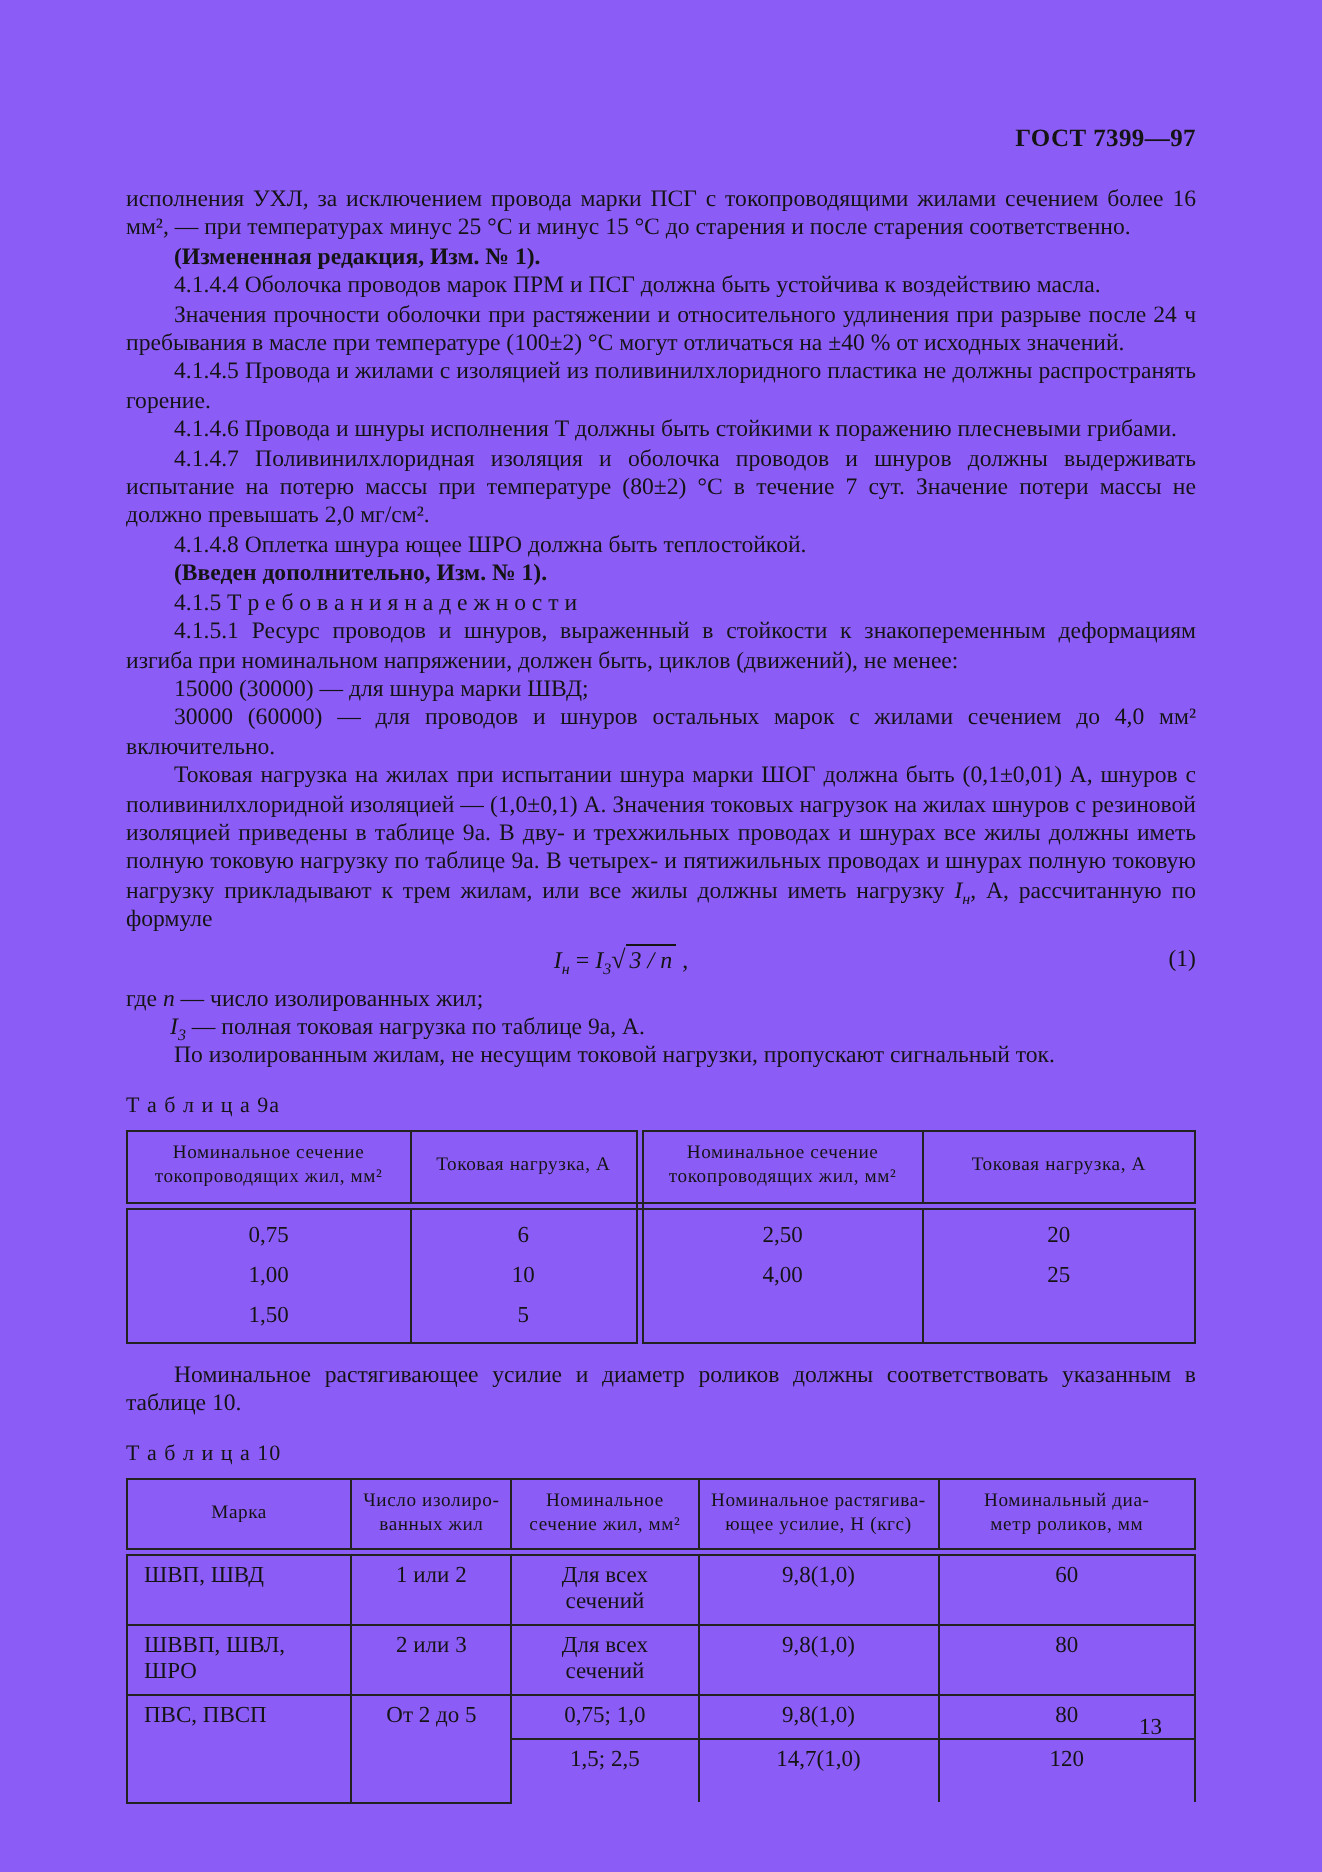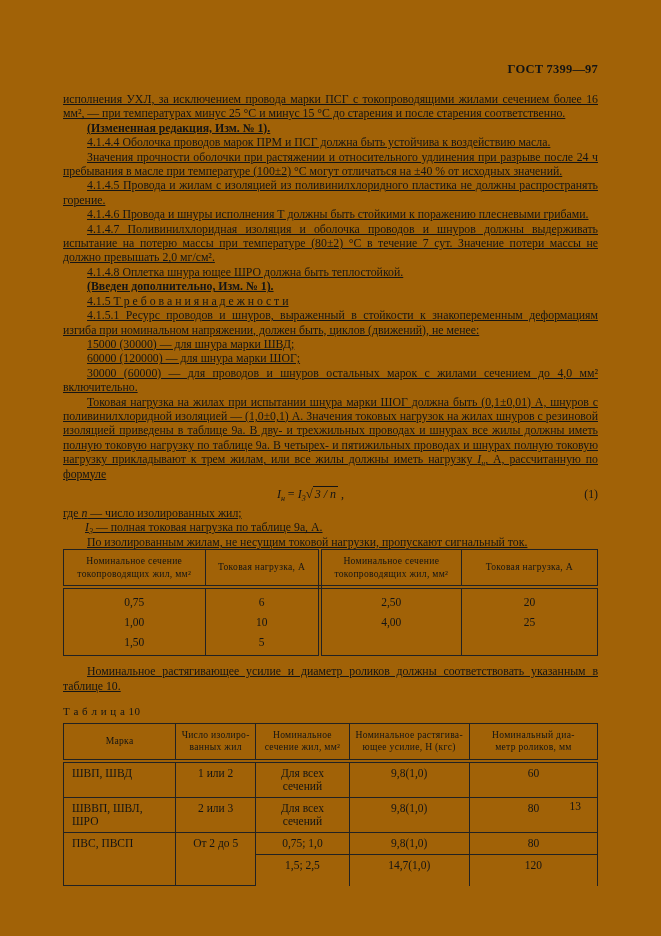--- a/index.html
+++ b/index.html
@@ -1,41 +1,41 @@
 <!DOCTYPE html>
 <html><head>
 <meta charset="utf-8">
 <style>
   html,body{margin:0;padding:0;background:#e8e8e8;}
   .page{
     position:relative;
     width:661px;height:936px;
-    background:#a16207;
+    background:#8b5cf6;
     font-family:"Liberation Serif","DejaVu Serif",serif;
     color:#141414;
     overflow:hidden;
     margin:0 auto;
   }
   .content{
     position:absolute;left:63px;top:62px;width:535px;
   }
   .doc-header{
     text-align:right;font-weight:bold;font-size:12.5px;
     margin-bottom:15px;letter-spacing:0.2px;
   }
   p.body{
     margin:0;font-size:11.8px;line-height:14.4px;
-    text-align:justify;text-indent:24px;text-decoration:underline;
+    text-align:justify;text-indent:24px;
   }
   p.body.noindent{text-indent:0;}
   p.body.bold{font-weight:bold;}
   .var{font-style:italic;}
   sub{font-size:8px;vertical-align:-3px;line-height:0;font-style:italic;}
   .formula-row{
-    display:flex;align-items:flex-end;
+    display:flex;align-items:flex-start;
     margin:5px 0 4px 0;font-size:12px;
   }
   .formula{flex:1;text-align:center;}
   .rad-sign{font-style:normal;font-size:13px;}
   .rad-body{border-top:1px solid #141414;font-style:italic;padding:0 2px;}
   .eq-num{width:40px;text-align:right;font-size:11.8px;}
   .where2{margin-left:22px !important;}
   .table-label{
     font-size:11px;letter-spacing:0.5px;
     margin:12px 0 6px 0;
@@ -65,63 +65,63 @@
   .t10 tbody td{padding:4px 4px;line-height:13px;}
   .t10 td.mark{text-align:left;padding-left:8px;}
   .t10 col.c1{width:21%;}
   .t10 col.c2{width:15%;}
   .t10 col.c3{width:17.5%;}
   .t10 col.c4{width:22.5%;}
   .t10 col.c5{width:24%;}
   .t10 tr.cut td{border-bottom:none;}
   .t10 tr.fill td{border-top:none;border-bottom:none;height:10px;padding:0;}
   .page-number{
-    position:absolute;top:800px;right:80px;
+    position:absolute;top:858px;right:80px;
     font-size:11.5px;
   }
   .sp8{height:8px;}
 </style>
 </head>
 <body>
 
 <div class="page">
   <div class="content">
 
     <div class="doc-header">
       <span>ГОСТ 7399—97</span>
     </div>
 
     <p class="body noindent">исполнения УХЛ, за исключением провода марки ПСГ с токопроводящими жилами сечением более 16 мм², — при температурах минус 25 °С и минус 15 °С до старения и после старения соответственно.</p>
     <p class="body bold">(Измененная редакция, Изм. № 1).</p>
     <p class="body">4.1.4.4 Оболочка проводов марок ПРМ и ПСГ должна быть устойчива к воздействию масла.</p>
     <p class="body">Значения прочности оболочки при растяжении и относительного удлинения при разрыве после 24 ч пребывания в масле при температуре (100±2) °С могут отличаться на ±40 % от исходных значений.</p>
-    <p class="body">4.1.4.5 Провода и жилам с изоляцией из поливинилхлоридного пластика не должны распространять горение.</p>
+    <p class="body">4.1.4.5 Провода и жилами с изоляцией из поливинилхлоридного пластика не должны распространять горение.</p>
     <p class="body">4.1.4.6 Провода и шнуры исполнения Т должны быть стойкими к поражению плесневыми грибами.</p>
     <p class="body">4.1.4.7 Поливинилхлоридная изоляция и оболочка проводов и шнуров должны выдерживать испытание на потерю массы при температуре (80±2) °С в течение 7 сут. Значение потери массы не должно превышать 2,0 мг/см².</p>
     <p class="body">4.1.4.8 Оплетка шнура ющее ШРО должна быть теплостойкой.</p>
     <p class="body bold">(Введен дополнительно, Изм. № 1).</p>
     <p class="body">4.1.5 Т р е б о в а н и я   н а д е ж н о с т и</p>
     <p class="body">4.1.5.1 Ресурс проводов и шнуров, выраженный в стойкости к знакопеременным деформациям изгиба при номинальном напряжении, должен быть, циклов (движений), не менее:</p>
     <p class="body">15000 (30000) — для шнура марки ШВД;</p>
-    <p class="body">60000 (120000) — для шнура марки ШОГ;</p>
     <p class="body">30000 (60000) — для проводов и шнуров остальных марок с жилами сечением до 4,0 мм² включительно.</p>
 
     <p class="body"><span>Токовая нагрузка на жилах при испытании шнура марки ШОГ должна быть (0,1±0,01) А, шнуров с поливинилхлоридной изоляцией — (1,0±0,1) А. Значения токовых нагрузок на жилах шнуров с резиновой изоляцией приведены в таблице 9а. В дву- и трехжильных проводах и шнурах все жилы должны иметь полную токовую нагрузку по таблице 9а. В четырех- и пятижильных проводах и шнурах полную токовую нагрузку прикладывают к трем жилам, или все жилы должны иметь нагрузку </span><span class="var">I</span><sub>н</sub><span>, А, рассчитанную по формуле</span></p>
 
     <div class="formula-row">
       <span class="formula">
         <span class="var">I</span><sub>н</sub><span> = </span><span class="var">I</span><sub>3</sub><span class="rad-sign">√</span><span class="rad-body">3 / n</span><span> ,</span>
       </span>
       <span class="eq-num">(1)</span>
     </div>
 
     <p class="body noindent"><span>где </span><span class="var">n</span><span> — число изолированных жил;</span></p>
     <p class="body noindent where2"><span class="var">I</span><sub>3</sub><span> — полная токовая нагрузка по таблице 9а, А.</span></p>
     <p class="body">По изолированным жилам, не несущим токовой нагрузки, пропускают сигнальный ток.</p>
 
+    <div class="table-label">Т а б л и ц а  9а</div>
 
     <table class="t9a">
       <colgroup>
           <col class="c1">
           <col class="c2">
           <col class="c3">
           <col class="c4">
         </colgroup>
       <thead>
         <tr>

